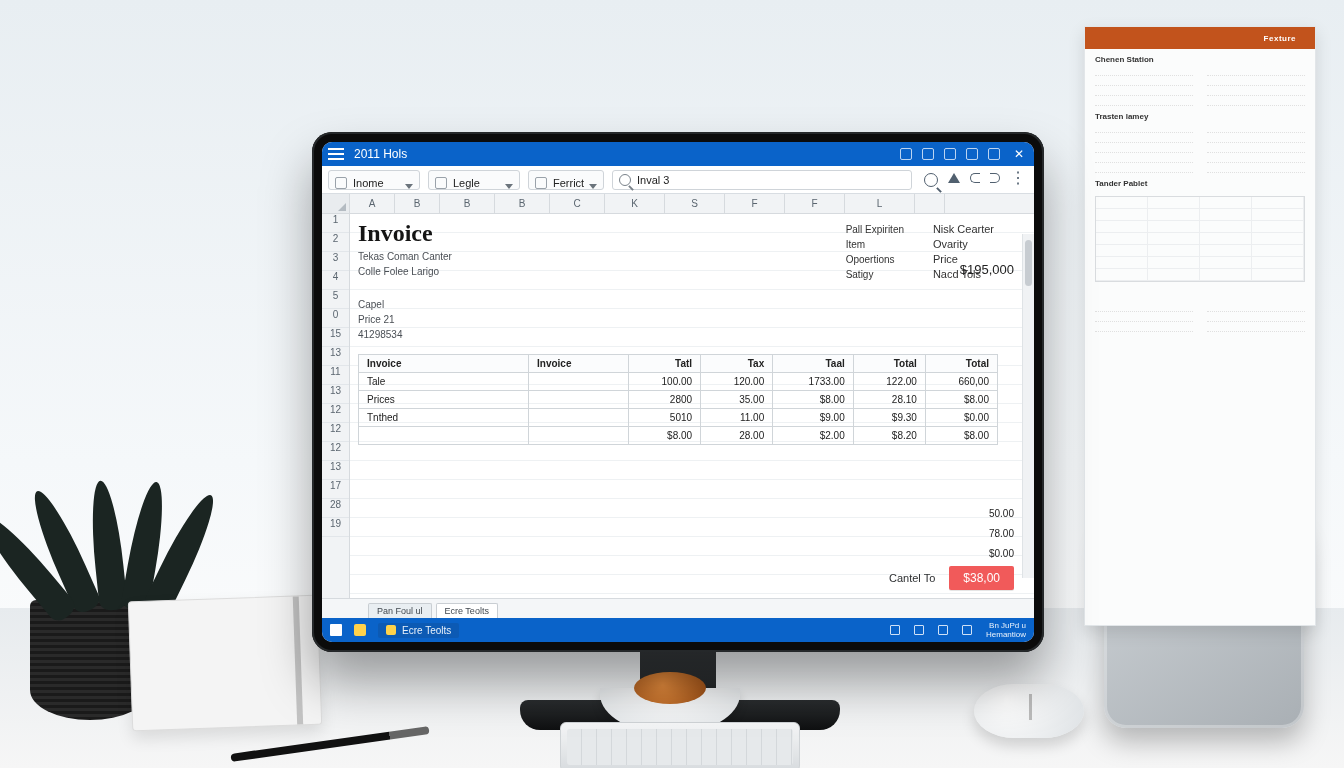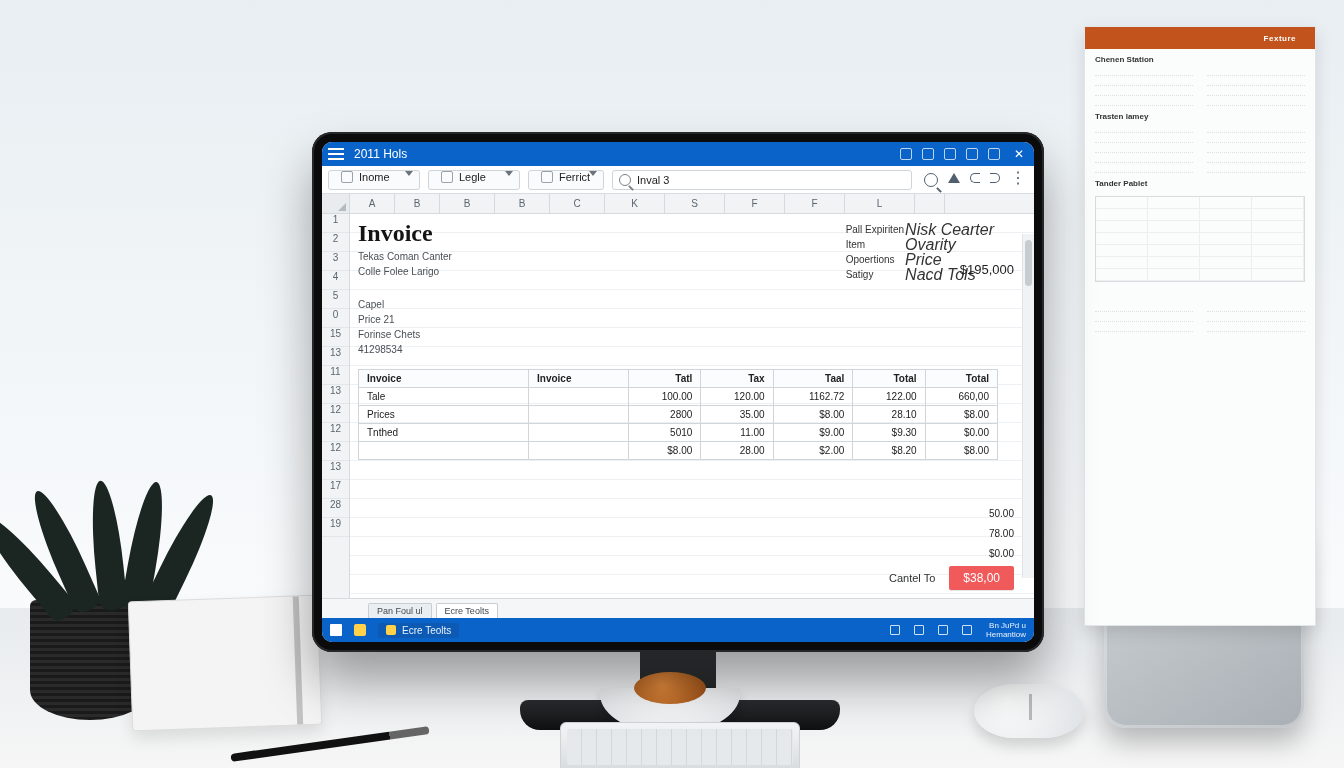--- a/index.html
+++ b/index.html
@@ -79,22 +79,22 @@
     linear-gradient(#fff,#fff) 0 5px/100% 2px no-repeat,
     linear-gradient(#fff,#fff) 0 10px/100% 2px no-repeat;}
   .titlebar .t-title{font-size:12px;font-weight:500;}
   .titlebar .t-icons{margin-left:auto;display:flex;gap:10px;opacity:.9}
   .titlebar .t-icons span{width:12px;height:12px;border:1px solid #cfe1f7;border-radius:2px;}
   .titlebar .t-close{font-size:12px;padding:0 4px;}
 
   
   .ribbon{height:28px;background:#fff;border-bottom:1px solid #d8dde2;display:flex;align-items:center;
     gap:8px;padding:0 6px;}
-  .dd{display:flex;align-items:flex-start;gap:6px;height:20px;border:1px solid #cfd4d9;border-radius:3px;
-    padding:0 12px;background:#fafbfc;min-width:92px;position:relative;}
+  .dd{display:flex;align-items:flex-end;gap:6px;height:20px;border:1px solid #cfd4d9;border-radius:3px;
+    padding:0 6px;background:#fafbfc;min-width:92px;position:relative;}
   .dd .chev{position:absolute;right:6px;width:0;height:0;border-left:4px solid transparent;
     border-right:4px solid transparent;border-top:5px solid #6b747c;}
   .dd .pre{width:12px;height:12px;border:1px solid #9aa2aa;border-radius:2px;}
   .ribbon .formula{flex:1;display:flex;align-items:center;gap:6px;height:20px;
     border:1px solid #cfd4d9;border-radius:3px;padding:0 6px;background:#fff;}
   .ribbon .formula .glass{width:12px;height:12px;border:1.5px solid #7a828a;border-radius:50%;position:relative;}
   .ribbon .formula .glass::after{content:"";position:absolute;right:-4px;bottom:-4px;width:6px;height:2px;
     background:#7a828a;transform:rotate(45deg);}
   .ribbon .rtools{display:flex;gap:10px;padding:0 4px;color:#516070;}
   .ribbon .ico{width:14px;height:14px;display:inline-block;}
@@ -120,21 +120,21 @@
   .rownums{width:28px;background:#f1f3f5;border-right:1px solid #d6dade;}
   .rownums div{height:19px;border-bottom:1px solid #e2e6ea;text-align:center;font-size:10px;color:#5b6670;}
   .cells{flex:1;position:relative;background:
     repeating-linear-gradient(180deg,transparent 0 18.5px,#eef1f3 18.5px 19px);}
   
   .doc{position:absolute;inset:0;padding:6px 18px 0 8px;}
 
   .doc h1{font-family:Georgia,"Times New Roman",serif;font-size:24px;font-weight:700;color:#141414;}
   .meta{font-size:10px;color:#4a4f55;line-height:15px;margin-top:2px;}
   .topright{position:absolute;right:130px;top:8px;font-size:10px;color:#333;line-height:15px;}
-  .topright2{position:absolute;right:40px;top:8px;font-size:16px;color:#333;line-height:15px;font-style:italic;}
+  .topright2{position:absolute;right:40px;top:8px;font-size:11px;color:#333;line-height:15px;}
   .bigamt{position:absolute;right:20px;top:48px;font-size:13px;font-weight:500;color:#222;}
 
   .sec2{margin-top:18px;font-size:10px;color:#4a4f55;line-height:15px;}
 
   table.inv { margin-top:12px;border-collapse:collapse;width:640px;font-size:10px;color:#222;}
   table.inv th, table.inv td{border:1px solid #d0d5d9;padding:3px 8px;height:18px;}
   table.inv th{background:#fbfcfd;font-weight:600;text-align:left;}
   table.inv td.num, table.inv th.num{text-align:right;}
   .after-col{position:absolute;right:20px;top:290px;width:70px;font-size:10px;text-align:right;line-height:20px;color:#222;}
   .grand{position:absolute;right:20px;bottom:8px;display:flex;align-items:center;gap:14px;}
@@ -384,21 +384,20 @@
               <div>Nisk Cearter</div>
               <div>Ovarity</div>
               <div>Price</div>
               <div>Nacd Tols</div>
             </div>
             <div class="bigamt">$195,000</div>
 
             <div class="sec2">
               <div>Capel</div>
               <div>Price  21</div>
-              <div>Forinse Chets</div>
               <div>41298534</div>
             </div>
 
             <table class="inv">
               <thead>
                   <tr>
                 <th style="width:170px">Invoice</th>
                 <th style="width:100px">Invoice</th>
                 <th class="num">Tatl</th>
                 <th class="num">Tax</th>
@@ -406,21 +405,21 @@
                 <th class="num">Total</th>
                 <th class="num">Total</th>
               </tr>
                 </thead>
               <tbody id="inv-body">
                   <tr>
                     <td>Tale</td>
                     <td></td>
                     <td class="num">100.00</td>
                     <td class="num">120.00</td>
-                    <td class="num">1162.72</td>
+                    <td class="num">1733.00</td>
                     <td class="num">122.00</td>
                     <td class="num">660,00</td>
                   </tr>
                   <tr>
                     <td>Prices</td>
                     <td></td>
                     <td class="num">2800</td>
                     <td class="num">35.00</td>
                     <td class="num">$8.00</td>
                     <td class="num">28.10</td>

